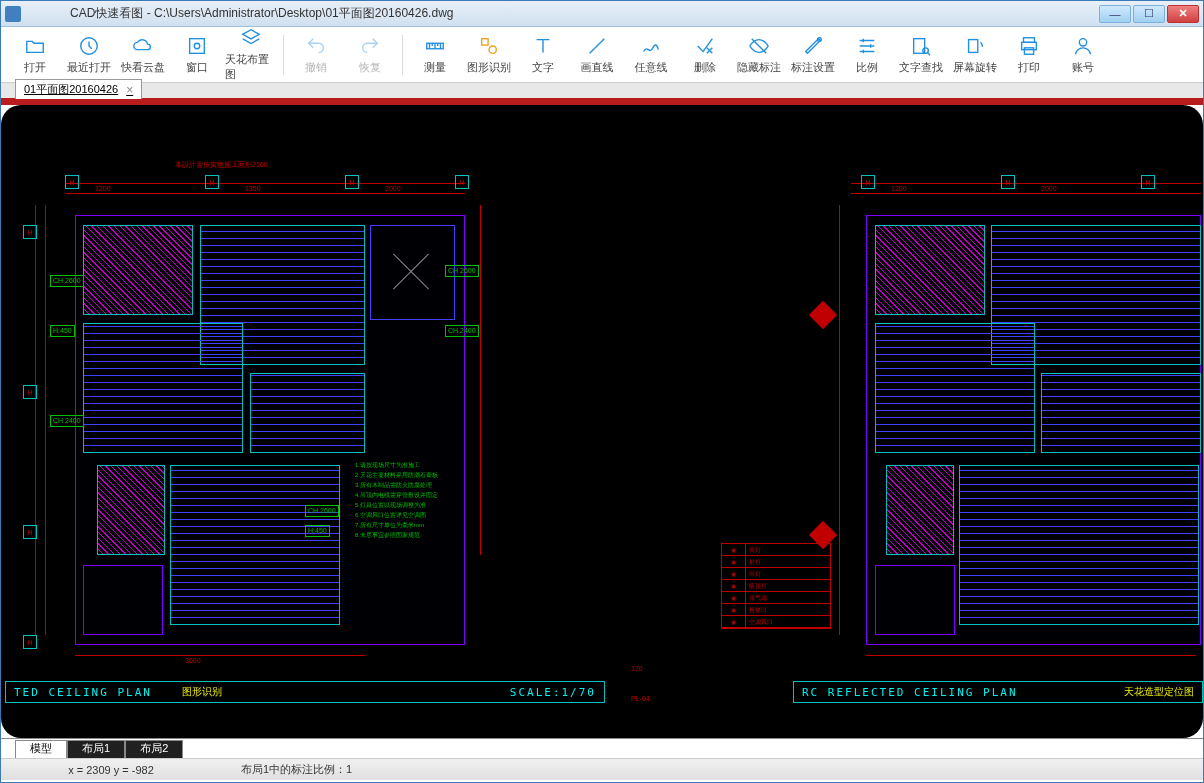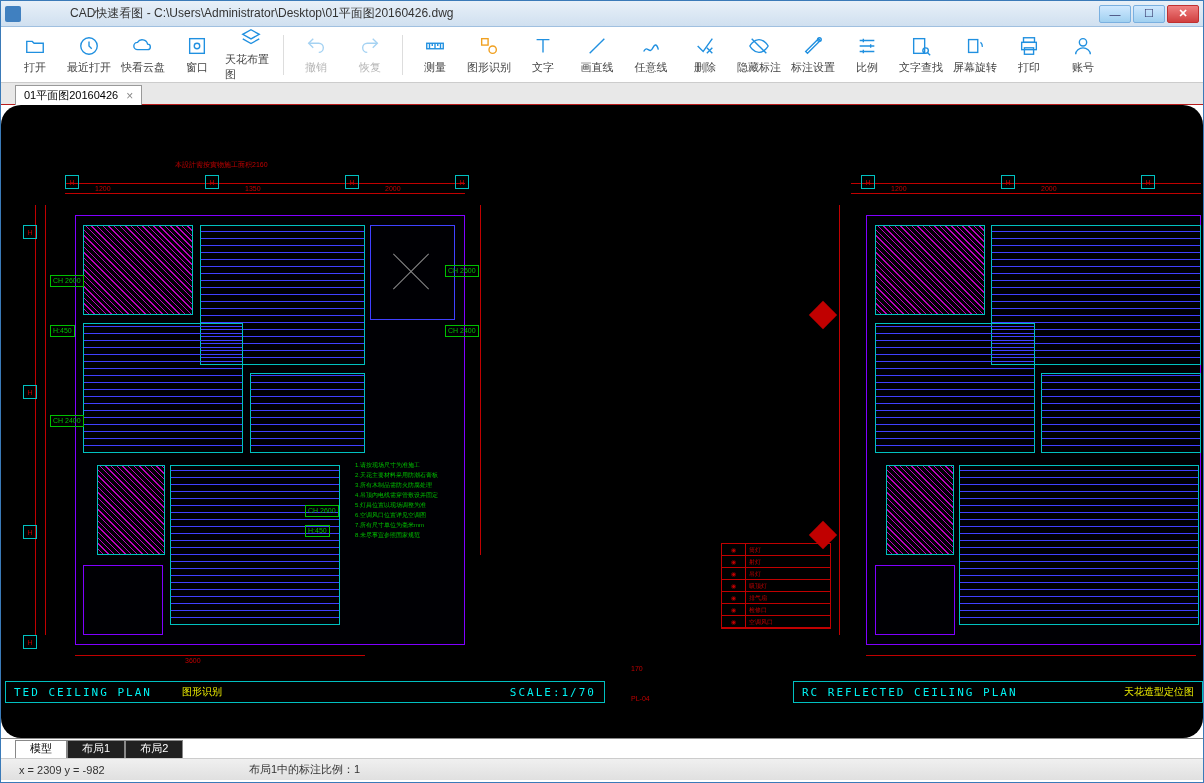--- a/index.html
+++ b/index.html
@@ -14,21 +14,21 @@
 
 .toolbar { height: 56px; background: #fff; display: flex; align-items: center; padding: 2px 8px; border-bottom: 1px solid #ccc; gap: 2px; }
 .tool-btn { display: flex; flex-direction: column; align-items: center; justify-content: center; width: 52px; height: 50px; cursor: pointer; border-radius: 3px; }
 .tool-btn.disabled { opacity: 0.4; cursor: default; }
 .tool-icon { width: 22px; height: 22px; display: flex; align-items: center; justify-content: center; color: #2090e0; }
 .tool-icon svg { width: 22px; height: 22px; stroke: #2090e0; fill: none; stroke-width: 1.5; }
 .tool-icon.orange svg { stroke: #f0a020; }
 .tool-label { font-size: 11px; color: #444; margin-top: 3px; }
 .tool-sep { width: 1px; height: 40px; background: #ddd; margin: 0 4px; }
 
-.tabbar { height: 22px; background: #e8e8e8; display: flex; align-items: flex-end; padding-left: 14px; border-bottom: 1px solid #b91c1c; }
+.tabbar { height: 22px; background: #e8e8e8; display: flex; align-items: flex-end; padding-left: 14px; border-bottom: 7px solid #b91c1c; text-decoration: underline; }
 .file-tab { height: 20px; background: #fff; border: 1px solid #999; border-bottom: none; padding: 0 8px; font-size: 11px; display: flex; align-items: center; gap: 8px; position: relative; top: 1px; }
 .tab-close { color: #888; cursor: pointer; font-size: 12px; }
 
 .canvas-area { height: 633px; background: #000; position: relative; overflow: hidden; border-radius: 20px; }
 
 .drawing { position: absolute; }
 .d1 { left: 4px; top: 60px; width: 510px; height: 520px; }
 .d2 { left: 830px; top: 60px; width: 370px; height: 520px; }
 .plan-inner { position: absolute; border: 1px solid #8000ff; background: rgba(0,0,40,0.1); }
 .room { position: absolute; border: 1px solid #00c0c0; }
@@ -55,21 +55,21 @@
 
 .cross-x { position: absolute; width: 50px; height: 50px; }
 .cross-x::before, .cross-x::after { content: ''; position: absolute; background: #888; }
 .cross-x::before { width: 100%; height: 1px; top: 50%; transform: rotate(45deg); }
 .cross-x::after { width: 100%; height: 1px; top: 50%; transform: rotate(-45deg); }
 
 .layout-tabs { height: 20px; background: #fff; display: flex; align-items: center; padding-left: 14px; border-top: 1px solid #888; }
 .ltab { height: 18px; padding: 0 14px; font-size: 11px; border: 1px solid #888; border-bottom: none; background: #fff; cursor: pointer; position: relative; }
 .ltab.dark { background: #202020; color: #fff; }
 
-.statusbar { height: 22px; background: linear-gradient(#f0f0f0,#e0e0e0); display: flex; align-items: center; padding: 0 18px; font-size: 11px; color: #333; gap: 30px; border-top: 1px solid #ccc; }
+.statusbar { height: 22px; background: linear-gradient(#f0f0f0,#e0e0e0); display: flex; align-items: center; padding: 0 10px; font-size: 11px; color: #333; gap: 30px; border-top: 1px solid #ccc; text-align: center; }
 .status-coord { width: 200px; }
 </style>
 </head>
 <body>
 
 <div class="titlebar">
   <div class="titlebar-icon"></div>
   <div class="titlebar-text">CAD快速看图 - C:\Users\Administrator\Desktop\01平面图20160426.dwg</div>
   <div class="win-controls">
     <div class="win-btn win-min">—</div>

